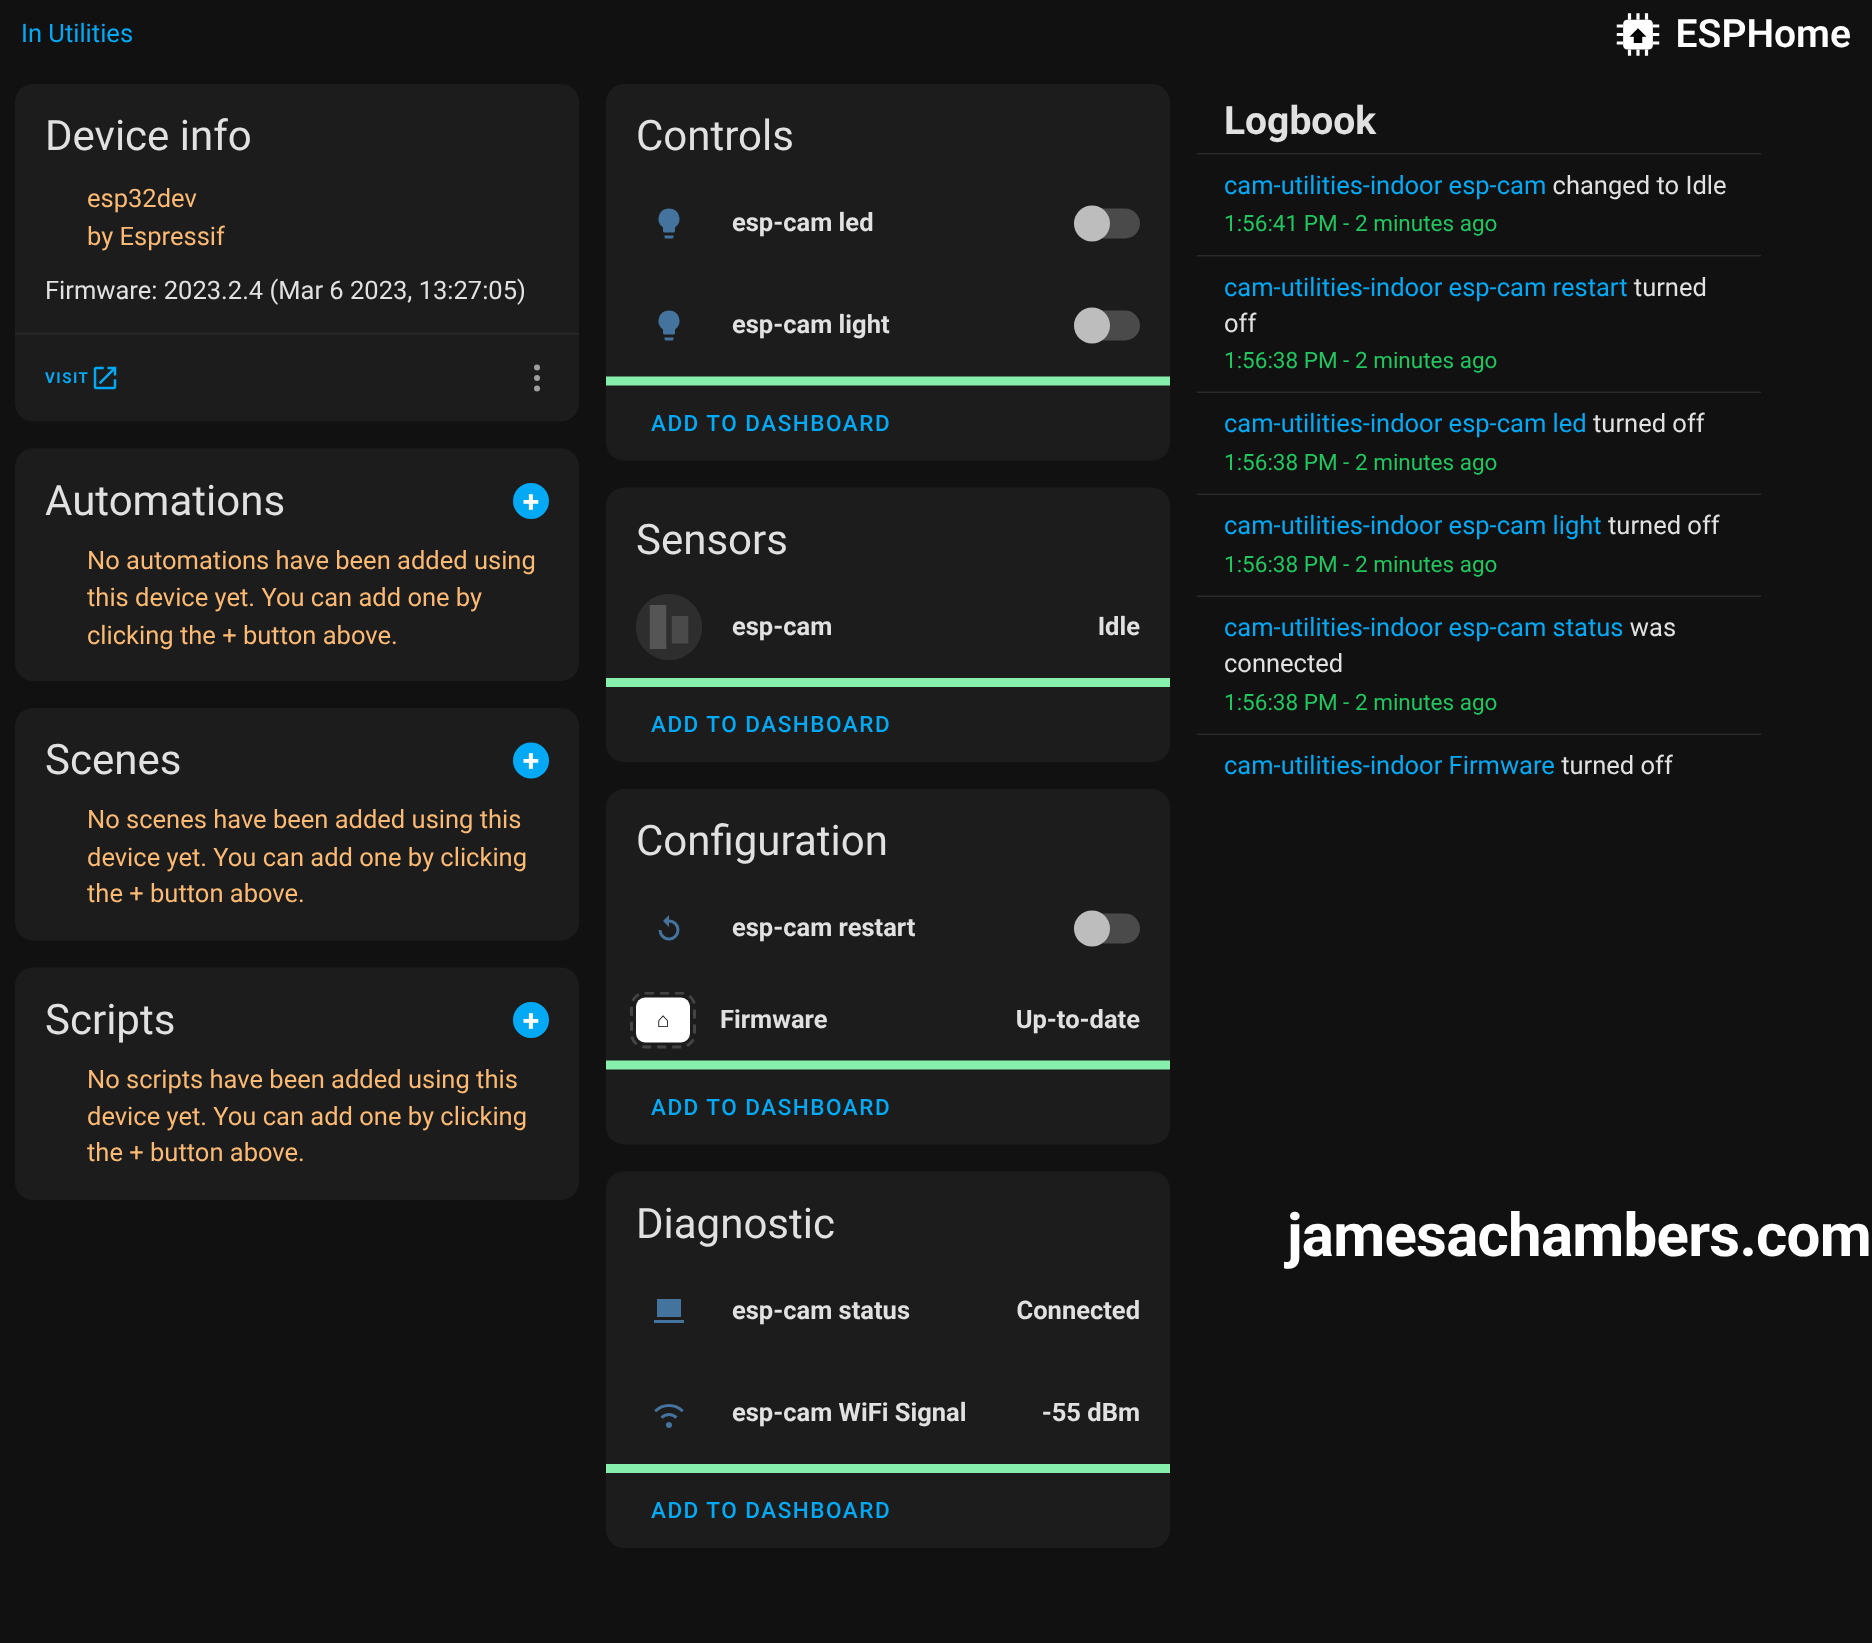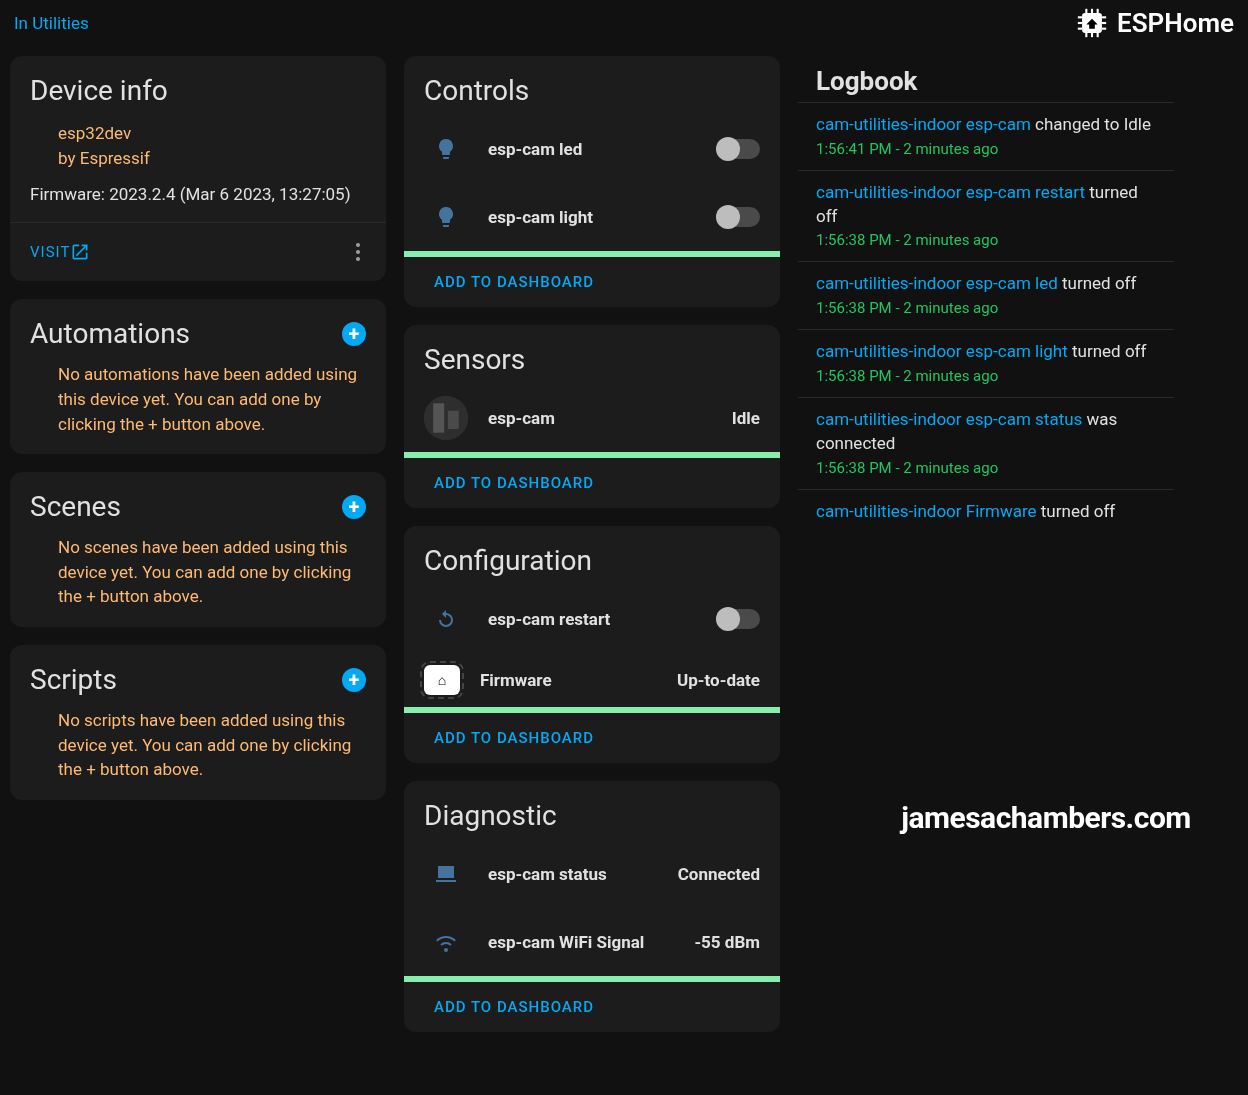--- a/index.html
+++ b/index.html
@@ -82,22 +82,22 @@
   .footer-row {
     display: flex;
     justify-content: space-between;
     align-items: center;
     padding: 14px 20px;
   }
   .visit-btn {
     display: flex;
     align-items: center;
     color: #03a9f4;
-    font-size: 15px;
-    font-weight: 400;
+    font-size: 10px;
+    font-weight: 700;
     letter-spacing: 1px;
     cursor: pointer;
   }
   .visit-btn svg { width: 20px; height: 20px; fill: #03a9f4; }
   .dots {
     display: flex;
     flex-direction: column;
     gap: 3px;
     padding: 6px;
     cursor: pointer;
@@ -183,21 +183,21 @@
     line-height: 1.4;
   }
   .log-entry .ent { color: #03a9f4; }
   .log-entry .time { color: #22c55e; font-size: 15px; margin-top: 2px; }
   .watermark {
     position: absolute;
     top: 800px;
     right: 14px;
     width: 376px;
     text-align: center;
-    font-size: 30px;
+    font-size: 40px;
     font-weight: bold;
     color: #fff;
     letter-spacing: -0.5px;
   }
 </style>
 </head>
 <body>
 
 <div class="topbar">
   <div class="topbar-left">In Utilities</div>

